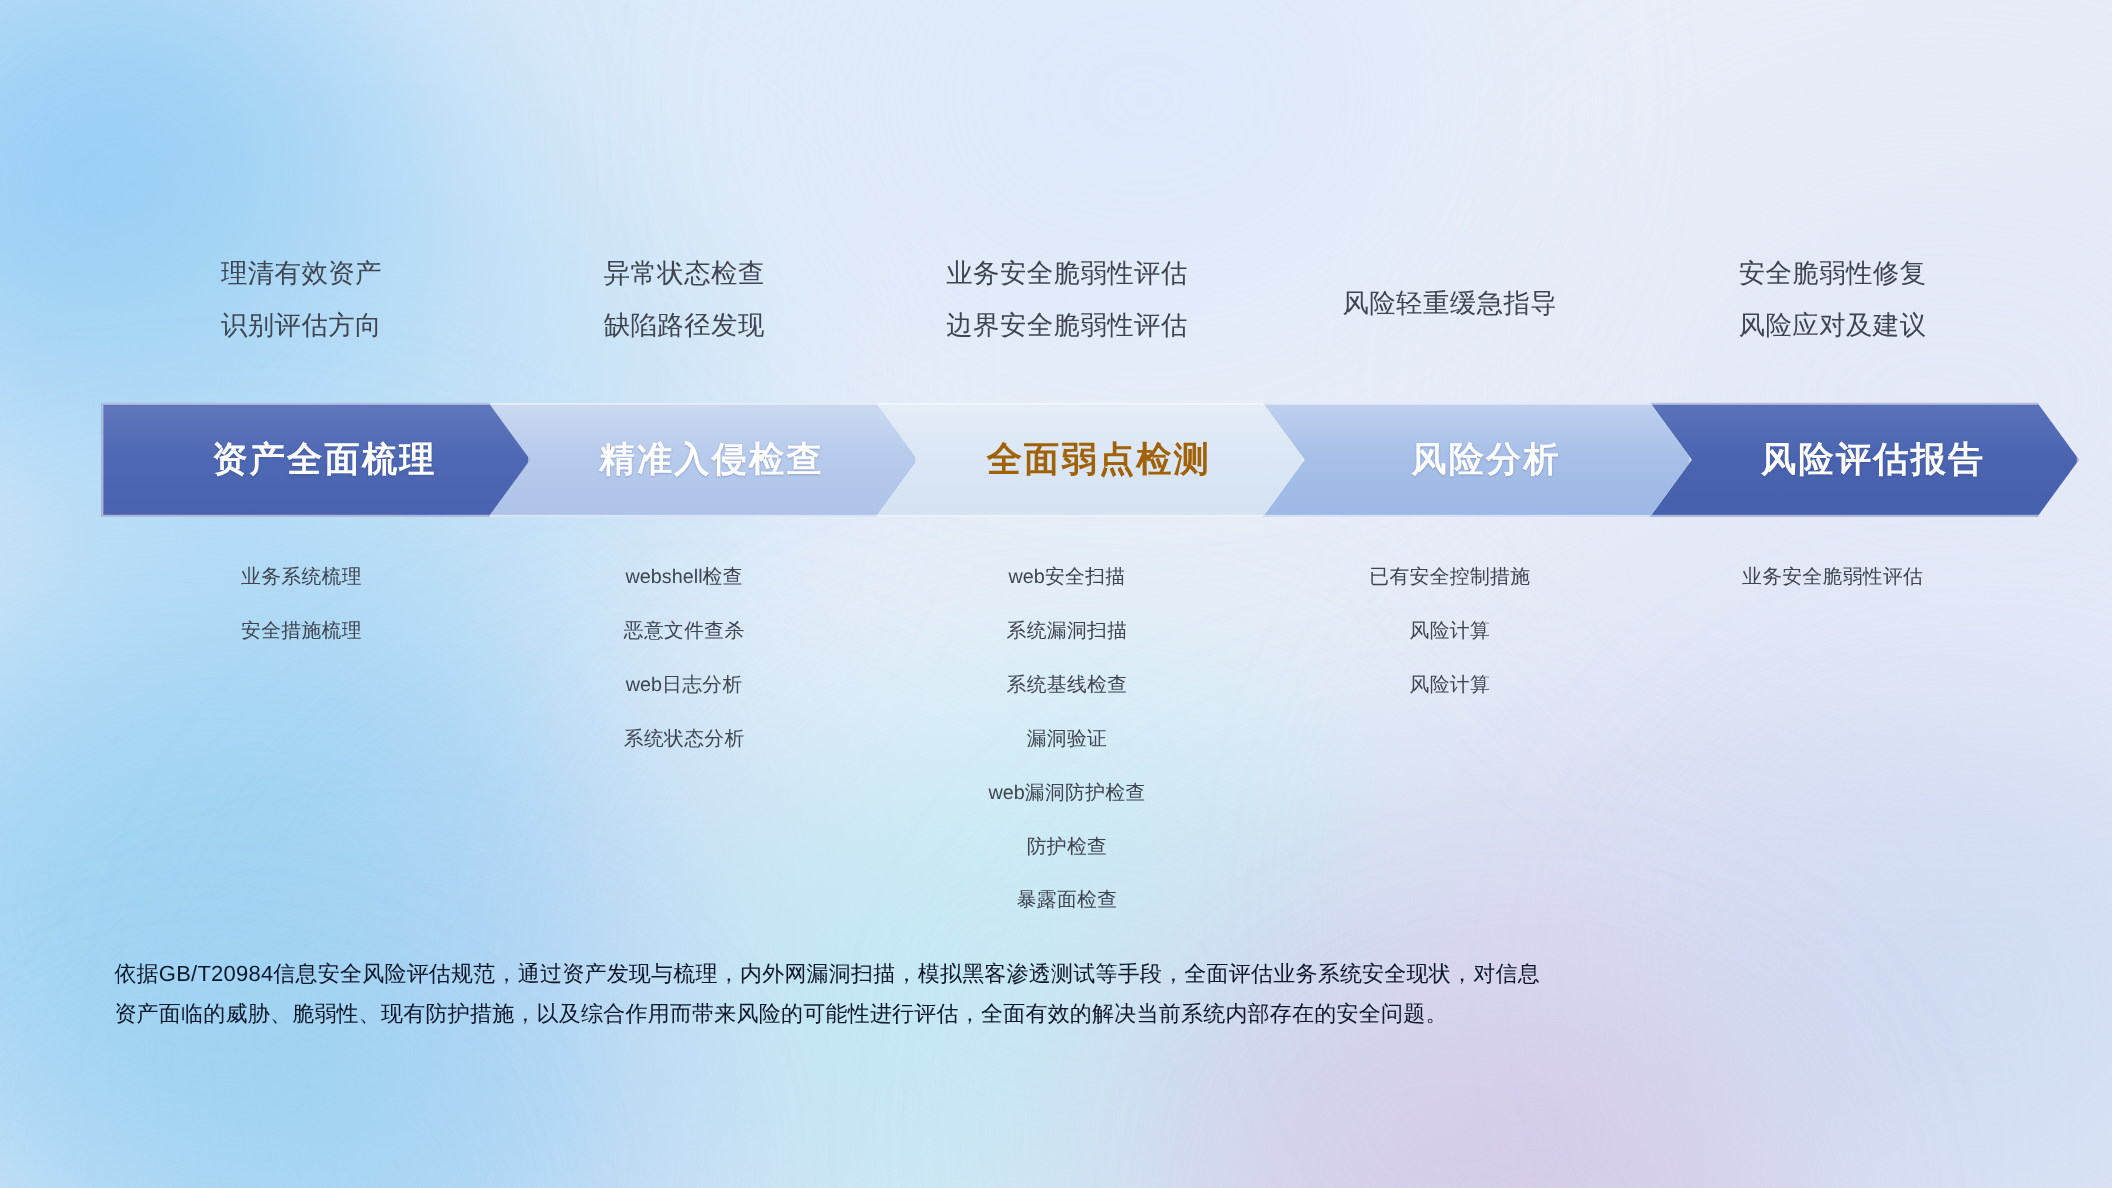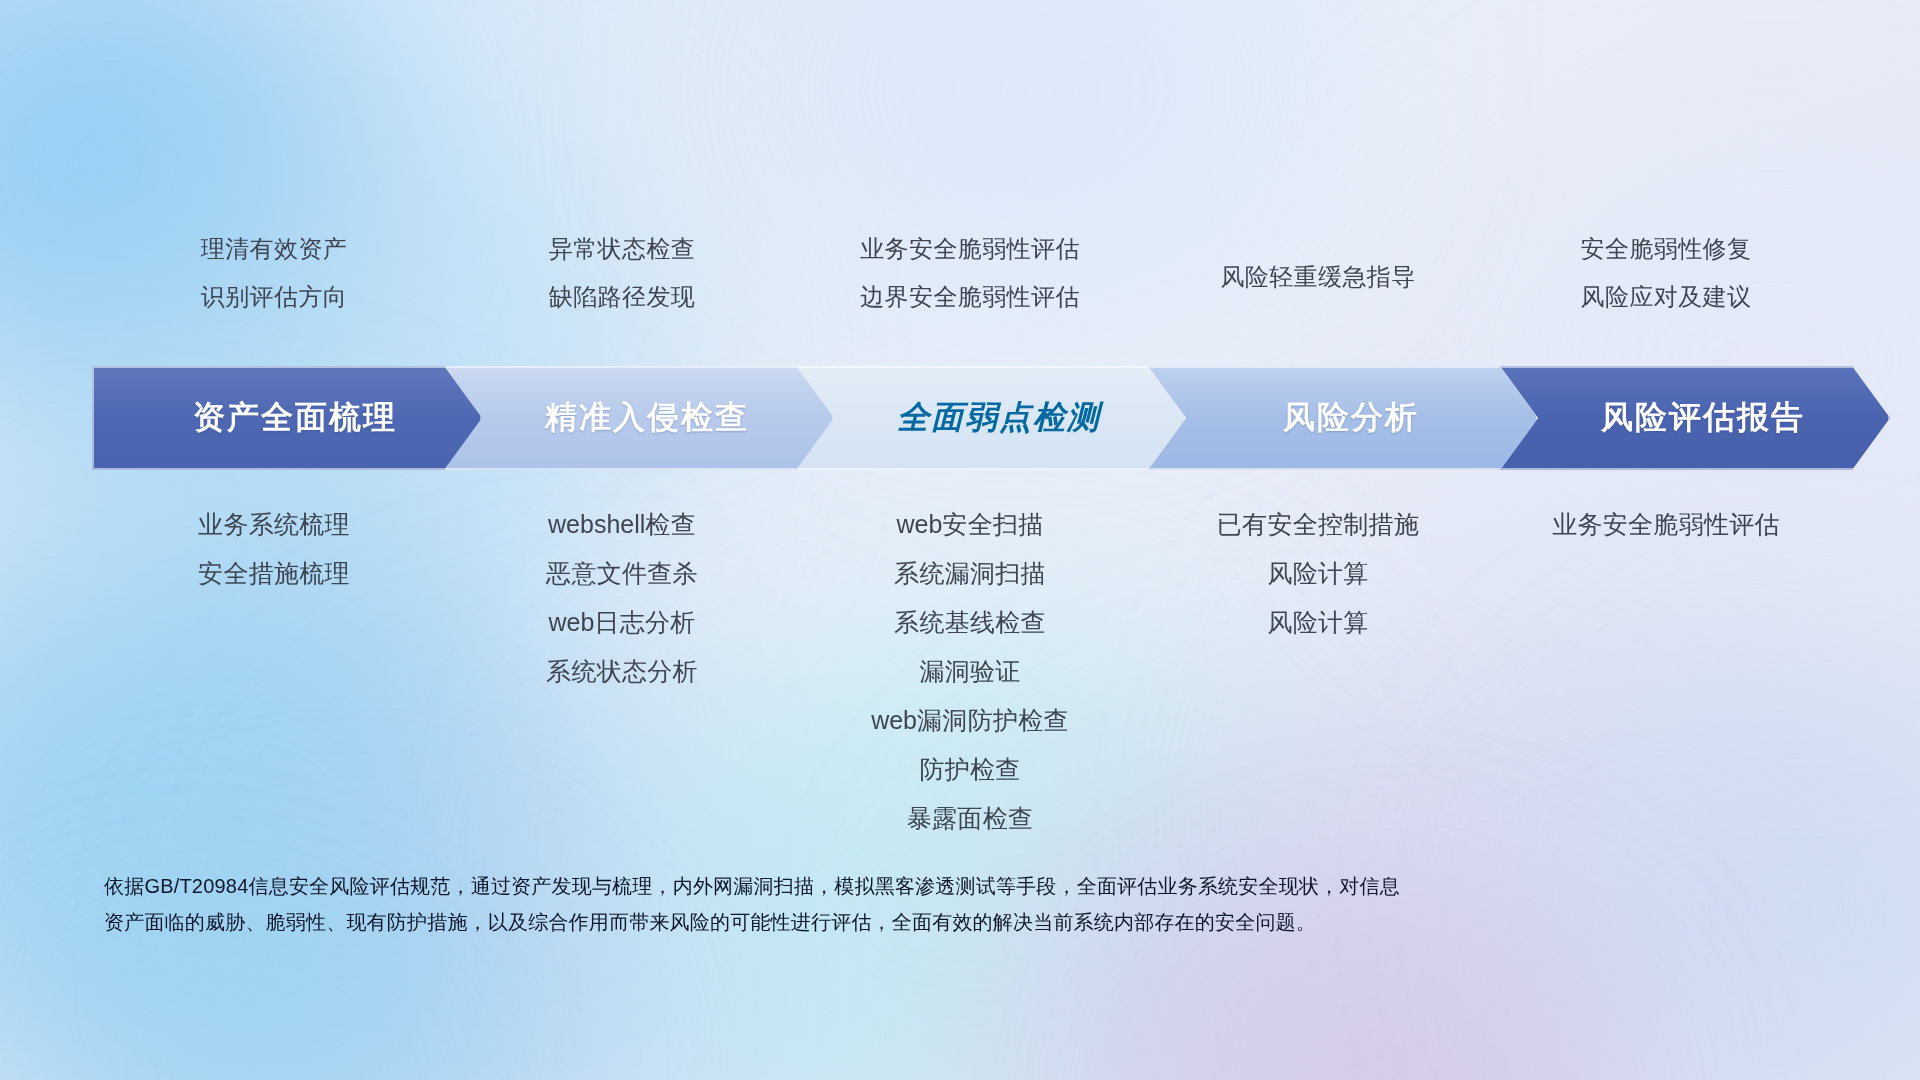--- a/index.html
+++ b/index.html
@@ -120,21 +120,21 @@
   }
 
   
   .chev-v0 .chev-inner { background: linear-gradient(180deg,#5f78bd 0%, #4f68b3 48%, #4a63ae 100%); }
   .chev-v1 .chev-inner { background: linear-gradient(180deg,#ccdaf0 0%, #b8cbec 45%, #aec3e9 100%); }
   .chev-v2 .chev-inner { background: linear-gradient(180deg,#e4edf7 0%, #dbe7f5 45%, #d4e2f2 100%); }
   .chev-v3 .chev-inner { background: linear-gradient(180deg,#bfd1ee 0%, #a8c0e8 45%, #9db8e5 100%); }
   .chev-v4 .chev-inner { background: linear-gradient(180deg,#5a73ba 0%, #4b64b0 48%, #4660ab 100%); }
 
   .chev-white  .chev-label { color: #ffffff; text-shadow: 0 1px 2px rgba(40,60,120,.28); }
-  .chev-blue   .chev-label { color: #0369a1; font-style: italic; }
+  .chev-blue   .chev-label { color: #a16207; }
 
   .chev-edge {
     position: absolute;
     inset: 0;
     z-index: 2;
     pointer-events: none;
     border: 2px solid rgba(255,255,255,.55);
     -webkit-clip-path: polygon(0 0, calc(100% - 38px) 0, 100% 50%, calc(100% - 38px) 100%, 0 100%, 38px 50%);
     clip-path: polygon(0 0, calc(100% - 38px) 0, 100% 50%, calc(100% - 38px) 100%, 0 100%, 38px 50%);
   }
@@ -152,21 +152,21 @@
     display: flex;
     align-items: flex-start;
   }
   .bot-col {
     flex: 1 1 0;
     display: flex;
     flex-direction: column;
     align-items: center;
   }
   .item-line {
-    font-size: 25px;
+    font-size: 18px;
     color: #3f4550;
     line-height: 49px;
     white-space: nowrap;
     letter-spacing: 0.3px;
   }
   .item-line b {
     font-weight: normal;
     letter-spacing: 0;
   }
 

